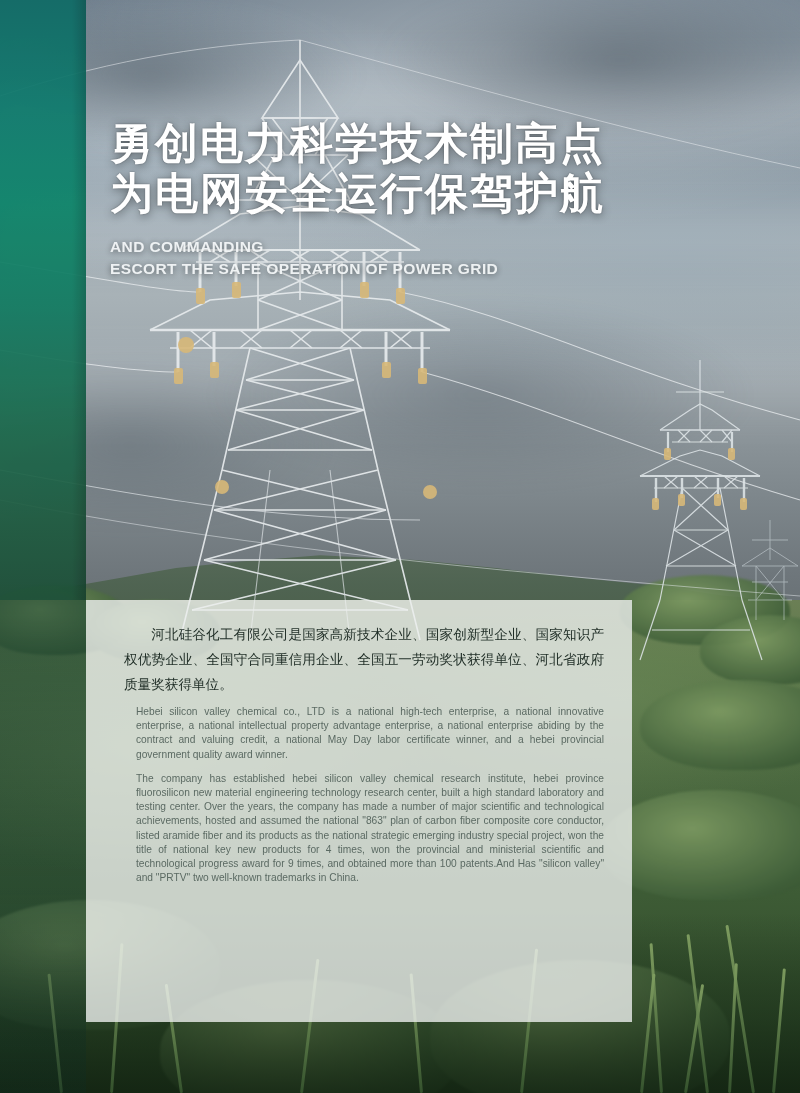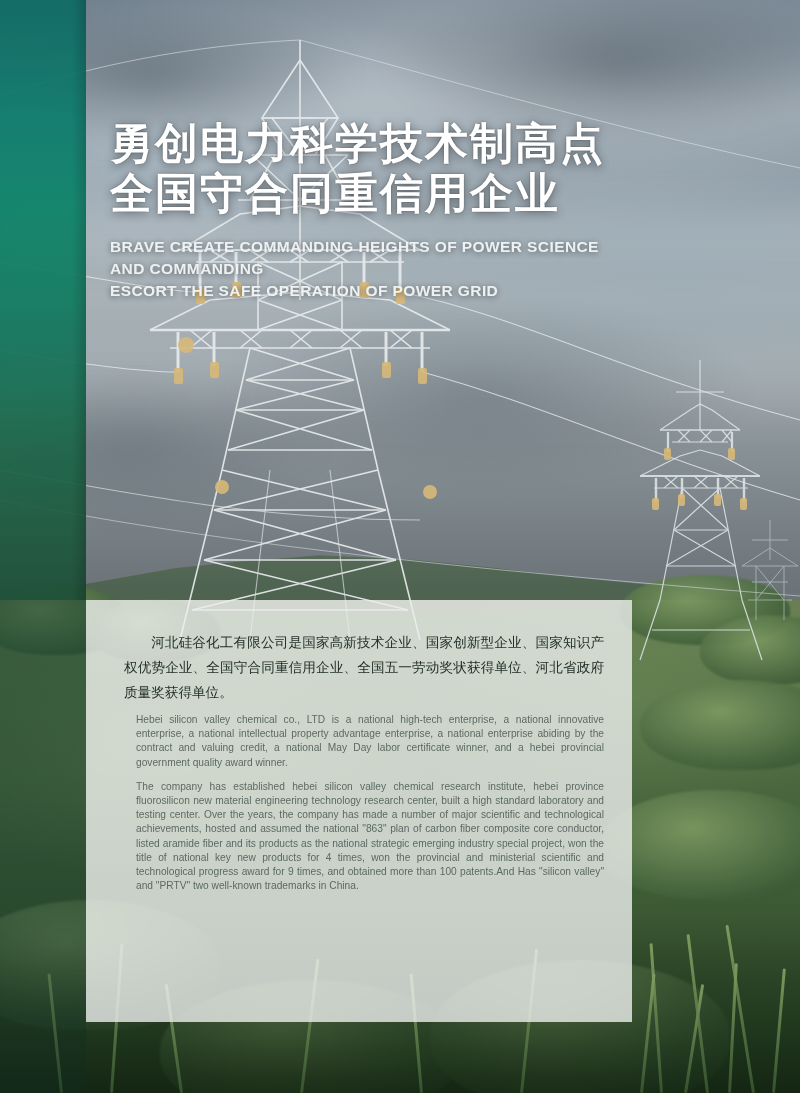--- a/index.html
+++ b/index.html
@@ -102,21 +102,21 @@
   
   .textpanel{
     position:absolute;left:86px;top:600px;width:546px;height:422px;
     background:rgba(236,239,238,.80);
     padding:22px 28px 20px 38px;
     box-sizing:border-box;
   }
   .cn-para{
     color:#1d2b24;font-size:13.6px;line-height:25px;text-align:justify;
     font-family:"DejaVu Sans","Liberation Sans",sans-serif;
-    text-indent:2em;margin:8px 0 8px 0;
+    text-indent:2em;margin:0 0 8px 0;
   }
   .en-para{
     color:#5b6a63;font-size:10.2px;line-height:14.2px;text-align:justify;
     margin:0 0 10px 12px;
   }
 </style>
 </head>
 <body>
 
 <div class="page">
@@ -256,23 +256,22 @@
       <circle cx="222" cy="487" r="7"></circle>
       <circle cx="430" cy="492" r="7"></circle>
     </g>
   </svg>
 
   <div class="leftpanel"></div>
   <div class="leftpanel-bottom"></div>
 
   <div class="headline">
     <div class="cn-line">勇创电力科学技术制高点</div>
-    <div class="cn-line">全国守合同重信用企业</div>
+    <div class="cn-line">为电网安全运行保驾护航</div>
     <div class="en-block">
-      <div>BRAVE CREATE COMMANDING HEIGHTS OF POWER SCIENCE</div>
       <div>AND COMMANDING</div>
       <div>ESCORT THE SAFE OPERATION OF POWER GRID</div>
     </div>
   </div>
 
   <div class="textpanel">
     <p class="cn-para">河北硅谷化工有限公司是国家高新技术企业、国家创新型企业、国家知识产权优势企业、全国守合同重信用企业、全国五一劳动奖状获得单位、河北省政府质量奖获得单位。</p>
     <p class="en-para">Hebei silicon valley chemical co., LTD is a national high-tech enterprise, a national innovative enterprise, a national intellectual property advantage enterprise, a national enterprise abiding by the contract and valuing credit, a national May Day labor certificate winner, and a hebei provincial government quality award winner.</p>
     <p class="en-para">The company has established hebei silicon valley chemical research institute, hebei province fluorosilicon new material engineering technology research center, built a high standard laboratory and testing center. Over the years, the company has made a number of major scientific and technological achievements, hosted and assumed the national "863" plan of carbon fiber composite core conductor, listed aramide fiber and its products as the national strategic emerging industry special project, won the title of national key new products for 4 times, won the provincial and ministerial scientific and technological progress award for 9 times, and obtained more than 100 patents.And Has "silicon valley" and "PRTV" two well-known trademarks in China.</p>
   </div>

